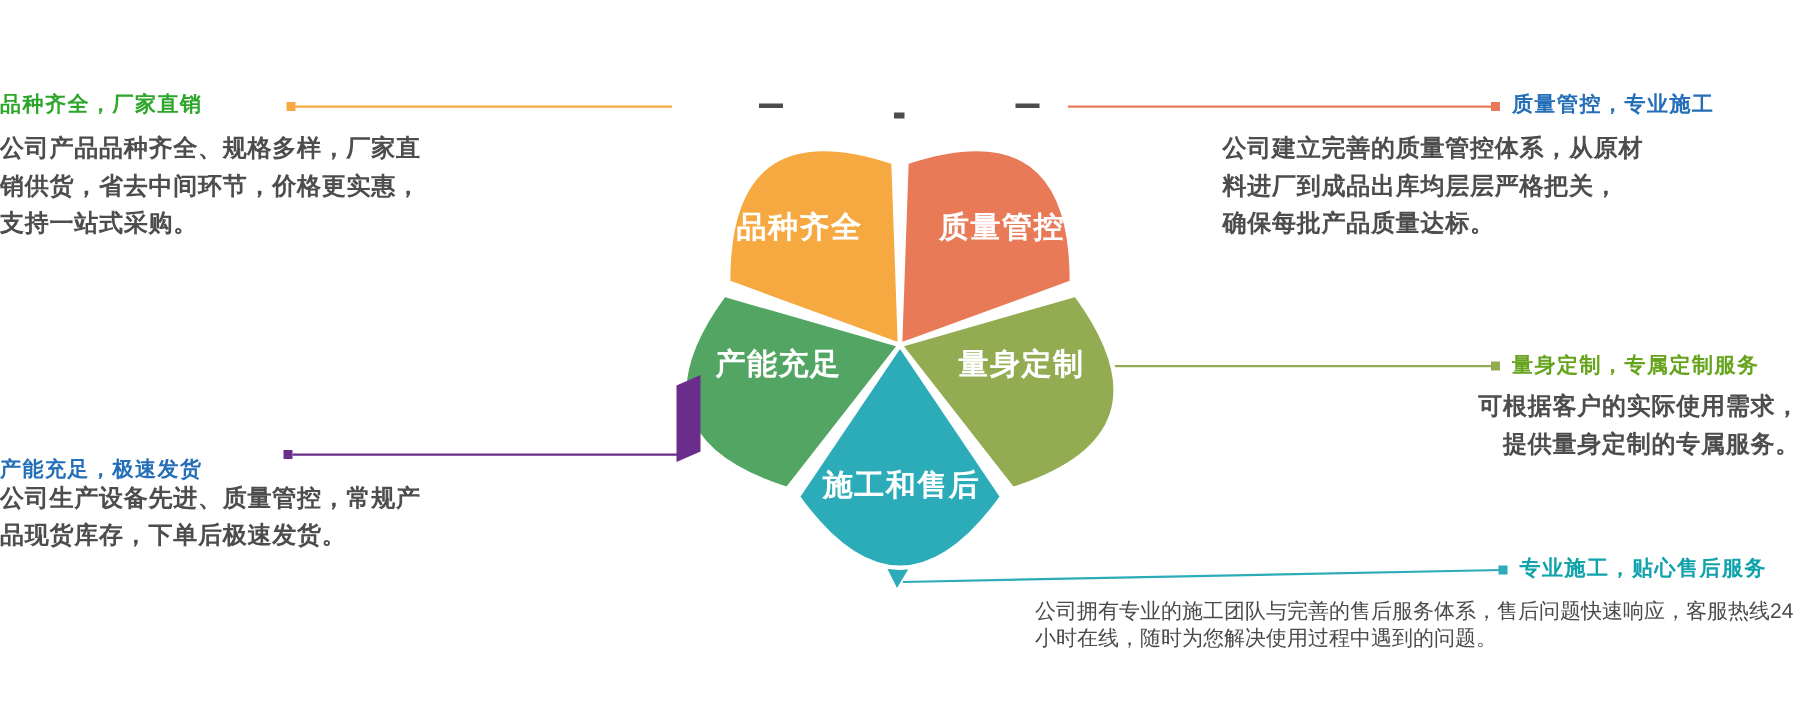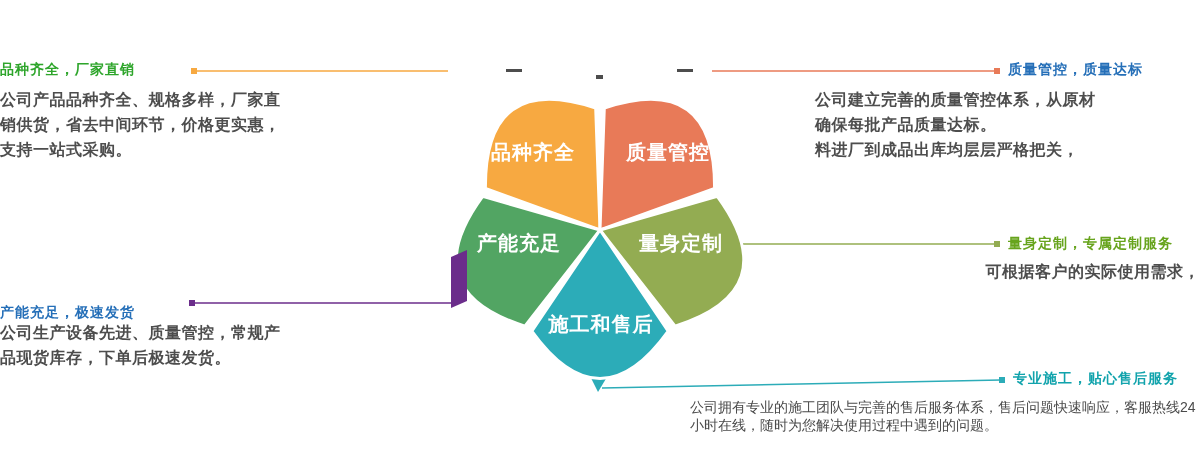--- a/index.html
+++ b/index.html
@@ -66,30 +66,31 @@
     <text class="petal-label" x="601" y="324" text-anchor="middle" dominant-baseline="central" fill="#ffffff">施工和售后</text>
   </svg>
 
   <div class="heading" style="left: 0px; top: 61px; color: rgb(46, 165, 43);">品种齐全，厂家直销</div>
   <div class="para big" style="left: 0px; top: 87px; width: 375px; color: rgb(77, 77, 77);">
     <div class="line">公司产品品种齐全、规格多样，厂家直</div>
     <div class="line">销供货，省去中间环节，价格更实惠，</div>
     <div class="line">支持一站式采购。</div>
   </div>
 
-  <div class="heading" style="left: 1008px; top: 61px; color: rgb(37, 111, 184);">质量管控，质量达标</div>
+  <div class="heading" style="left: 1008px; top: 61px; color: rgb(37, 111, 184);">质量管控，专业施工</div>
   <div class="para big" style="left: 815px; top: 87px; width: 385px; color: rgb(77, 77, 77);">
     <div class="line">公司建立完善的质量管控体系，从原材</div>
+    <div class="line">料进厂到成品出库均层层严格把关，</div>
     <div class="line">确保每批产品质量达标。</div>
-    <div class="line">料进厂到成品出库均层层严格把关，</div>
   </div>
 
   <div class="heading" style="left: 1008px; top: 235px; color: rgb(103, 164, 29);">量身定制，专属定制服务</div>
   <div class="para big" style="left: 815px; top: 259px; width: 385px; color: rgb(77, 77, 77); text-align: right;">
     <div class="line">可根据客户的实际使用需求，</div>
+    <div class="line">提供量身定制的专属服务。</div>
   </div>
 
   <div class="heading" style="left: 0px; top: 304px; color: rgb(37, 111, 184);">产能充足，极速发货</div>
   <div class="para big" style="left: 0px; top: 320px; width: 395px; color: rgb(77, 77, 77);">
     <div class="line">公司生产设备先进、质量管控，常规产</div>
     <div class="line">品现货库存，下单后极速发货。</div>
   </div>
 
   <div class="heading" style="left: 1013px; top: 370px; color: rgb(17, 163, 172);">专业施工，贴心售后服务</div>
   <div class="para small" style="left: 690px; top: 398px; width: 515px; color: rgb(74, 74, 74);">

